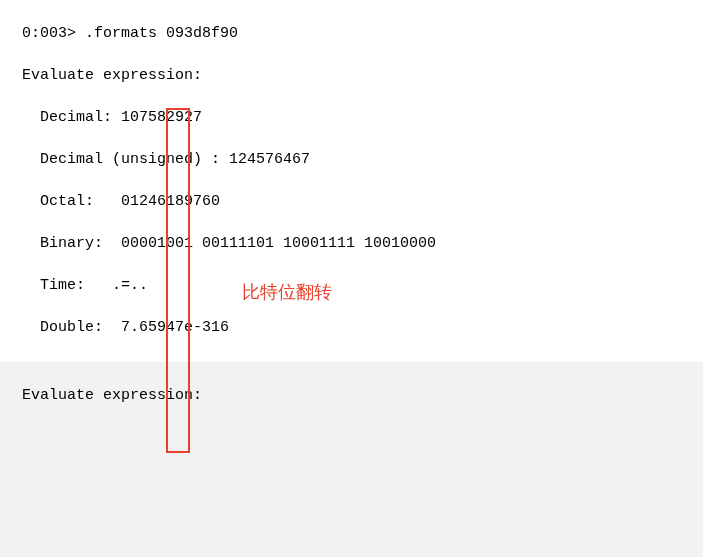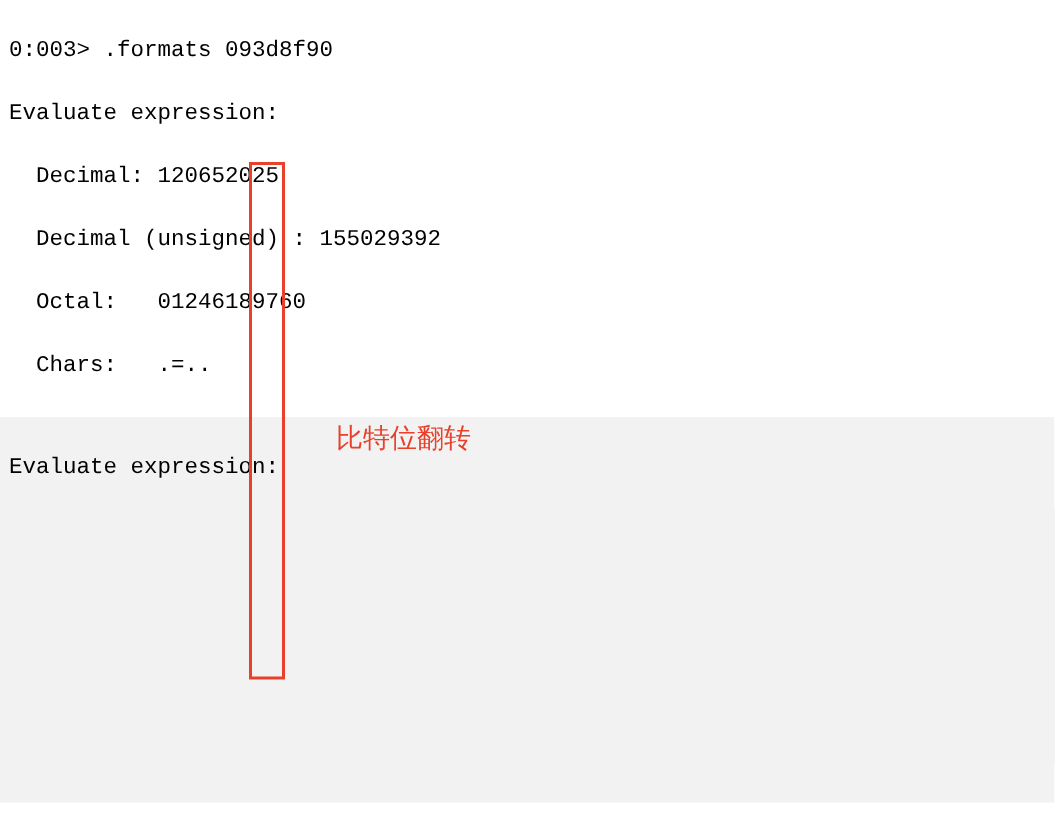--- a/index.html
+++ b/index.html
@@ -10,21 +10,21 @@
     font-size: 15px;
     line-height: 21px;
     color: #000;
     width: 703px;
     height: 557px;
     overflow: hidden;
     position: relative;
   }
   .block {
     white-space: pre;
-    padding: 2px 6px 3px 6px;
+    padding: 2px 6px 3px 22px;
   }
   .block.shaded {
     background: #f2f2f2;
   }
   .line { display: block; }
   .highlight-box {
     position: absolute;
     border: 2px solid #e8402a;
     box-sizing: border-box;
     pointer-events: none;
@@ -37,34 +37,36 @@
     font-weight: 500;
     pointer-events: none;
   }
 </style>
 </head>
 <body>
 
 <div class="block">
 <span class="line">0:003&gt; .formats 093d8f90</span>
 <span class="line">Evaluate expression:</span>
-<span class="line">  Decimal: 120652025</span>
-<span class="line">  Decimal (unsigned) : 155029392</span>
+<span class="line">  Decimal: 107582927</span>
+<span class="line">  Decimal (unsigned) : 124576467</span>
 <span class="line">  Octal:   01246189760</span>
-<span class="line">  Chars:   .=..</span>
+<span class="line">  Binary:  00001001 00111101 10001111 10010000</span>
+<span class="line">  Time:   .=..</span>
+<span class="line">  Double:  7.65947e-316</span>
 </div>
 
 <div class="block shaded">
 <span class="line">Evaluate expression:</span>
 
 
 
 
 
 
 
 
 
 </div>
 
 <div class="highlight-box" style="left:166px; top:108px; width:24px; height:345px;"></div>
 
-<div class="annotation" style="left:224px; top:282px;">比特位翻转</div>
+<div class="annotation" style="left:242px; top:282px;">比特位翻转</div>
 
 </body></html>

